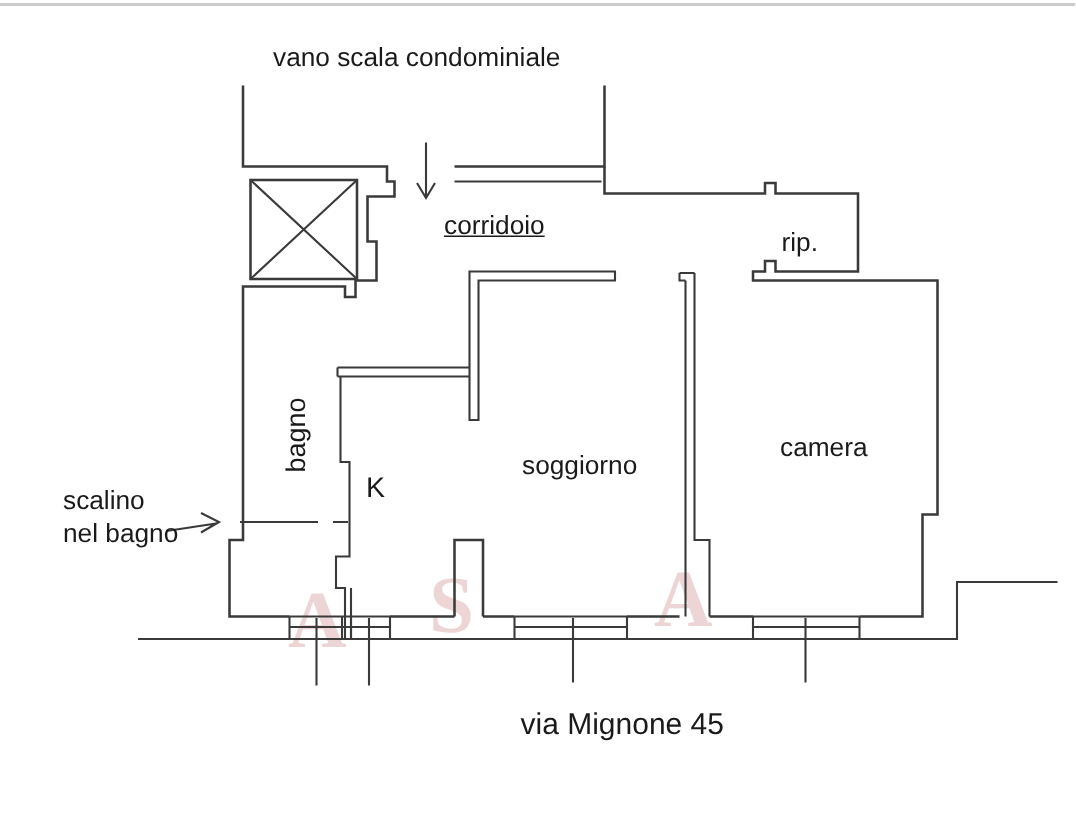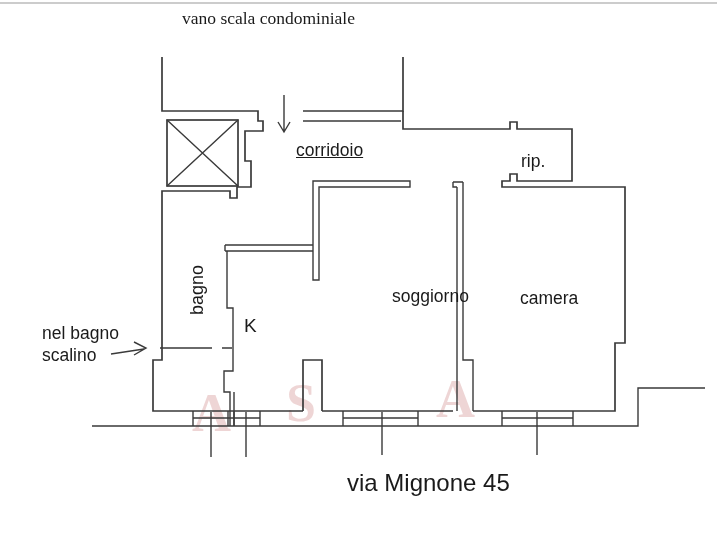--- a/index.html
+++ b/index.html
@@ -6,29 +6,29 @@
   #stage{
     position:relative;width:717px;height:545px;background:#ffffff;overflow:hidden;
     font-family:"Liberation Sans", sans-serif;color:#1a1a1a;
   }
   #top-border{position:absolute;left:0;top:2px;width:717px;height:1.5px;background:#cccccc;}
   svg.plan{position:absolute;left:0;top:0;}
   svg.plan path, svg.plan line, svg.plan rect{stroke:#3a3a3a;fill:none;}
   .wall{stroke-width:1.7px;}
   .thin{stroke-width:1.4px;}
   .lbl{position:absolute;white-space:nowrap;font-size:17.5px;line-height:20px;}
-  .lbl-title{left:182px;top:8px;font-family:Liberation Serif, serif;}
+  .lbl-title{left:182px;top:28px;}
   .lbl-corridoio{left:296px;top:140px;text-decoration:underline;}
   .lbl-rip{left:521px;top:151px;}
   .lbl-bagno{left:197px;top:290px;transform:translate(-50%,-50%) rotate(-90deg);font-size:18px;}
   .lbl-k{left:244px;top:316px;font-size:19px;}
-  .lbl-soggiorno{left:348px;top:286px;margin-left:44px;}
+  .lbl-soggiorno{left:348px;top:300px;}
   .lbl-camera{left:508px;top:288px;margin-left:12px;}
   .lbl-note{left:42px;top:322px;line-height:22px;}
-  .lbl-address{left:347px;top:473px;font-size:24px;}
+  .lbl-address{left:347px;top:473px;font-size:20px;}
   .wm{position:absolute;font-size:54px;font-weight:bold;color:rgba(205,135,135,0.35);
       font-family:"Liberation Serif", serif;}
   .wm-1{left:192px;top:382px;}
   .wm-2{left:286px;top:372px;}
   .wm-3{left:436px;top:368px;}
 </style>
 </head>
 <body>
 
 <div id="stage">
@@ -91,18 +91,18 @@
 
   <div class="lbl lbl-title">vano scala condominiale</div>
   <div class="lbl lbl-corridoio">corridoio</div>
   <div class="lbl lbl-rip">rip.</div>
   <div class="lbl lbl-bagno">bagno</div>
   <div class="lbl lbl-k">K</div>
   <div class="lbl lbl-soggiorno">soggiorno</div>
   <div class="lbl lbl-camera">camera</div>
 
   <div class="lbl lbl-note">
+    <div>scalino</div>
     <div>nel bagno</div>
-    <div>scalino</div>
   </div>
 
   <div class="lbl lbl-address">via Mignone 45</div>
 </div>
 
 </body></html>

